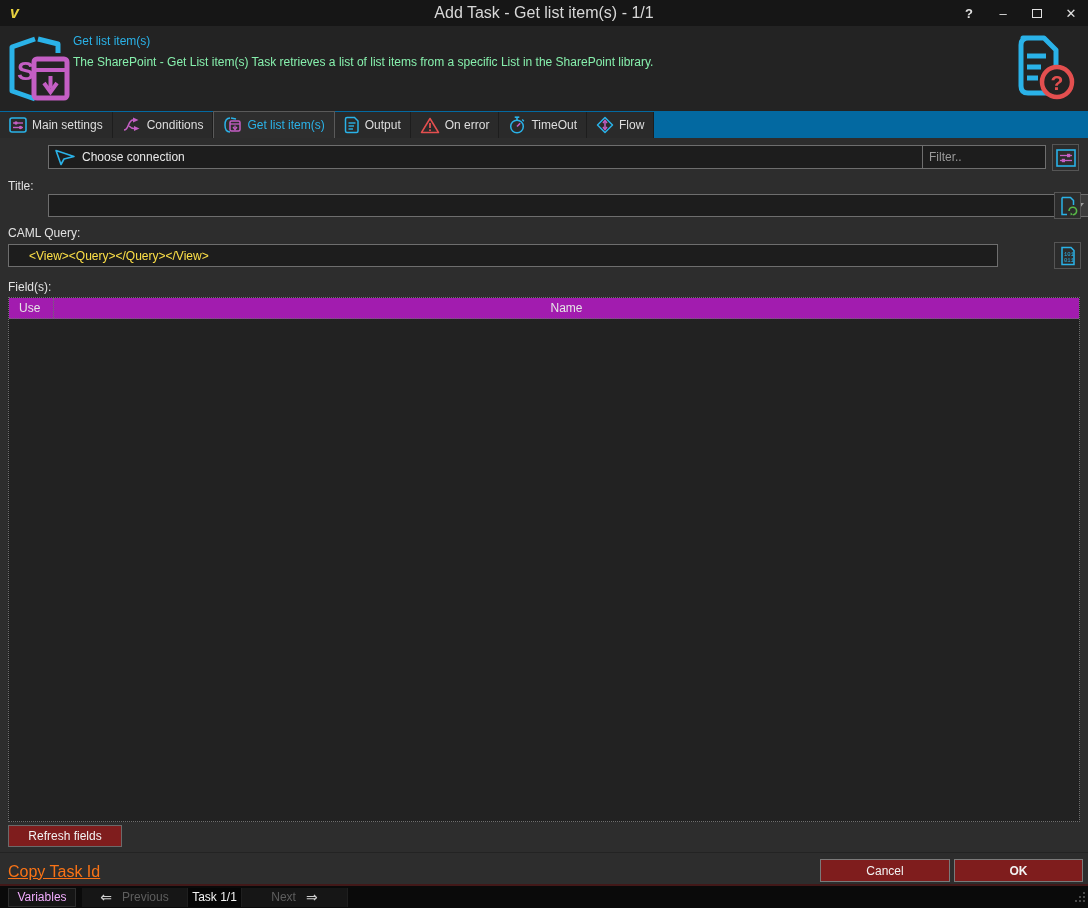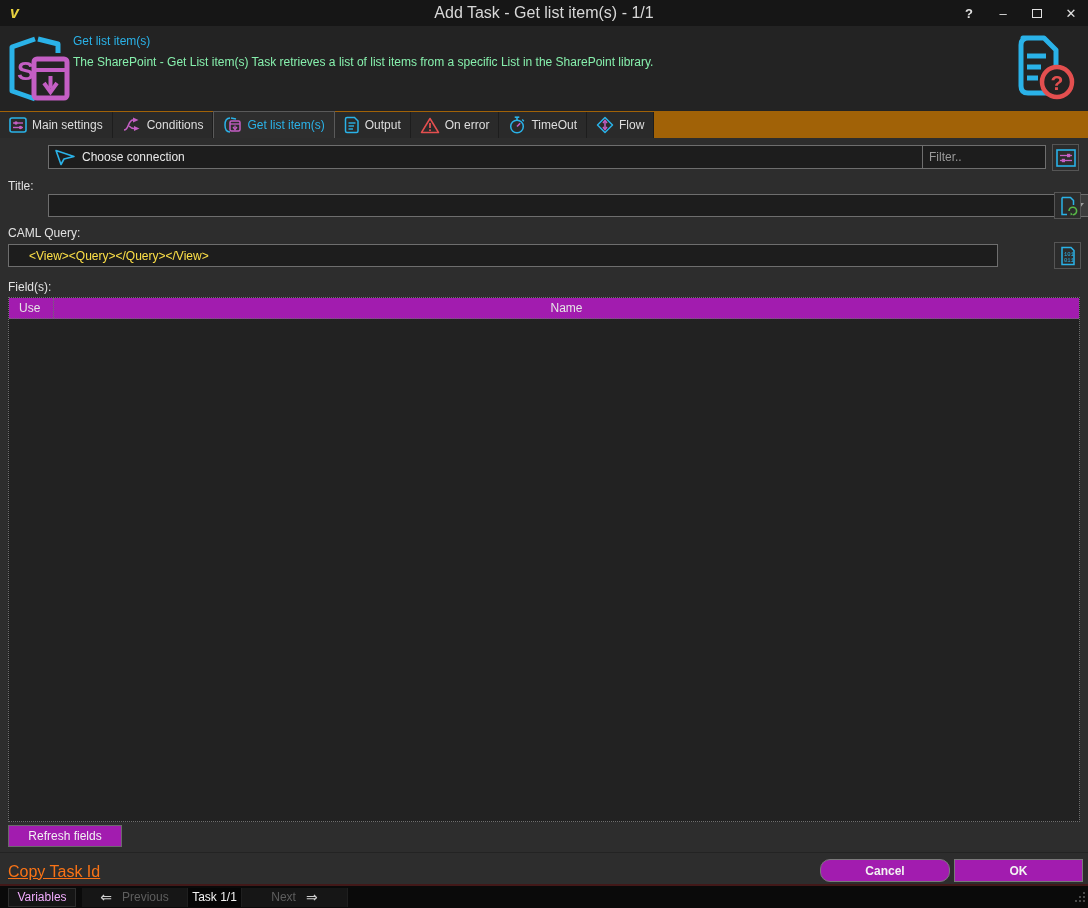--- a/index.html
+++ b/index.html
@@ -19,21 +19,21 @@
     color:#e0e0e0;font-size:13px;cursor:default;}
   .win-btn.help{font-weight:bold;}
   .max-box{width:10px;height:9px;border:1.5px solid #e0e0e0;display:inline-block;}
   
   .header{position:absolute;left:0;top:26px;width:1088px;height:85px;background:#232323;}
   .hdr-icon{position:absolute;left:8px;top:9px;}
   .hdr-title{position:absolute;left:73px;top:8px;font-size:12px;color:#2ab2e8;}
   .hdr-desc{position:absolute;left:73px;top:29px;font-size:12px;color:#86efac;}
   .hdr-help{position:absolute;right:12px;top:8px;}
   
-  .tabbar{position:absolute;left:0;top:111px;width:1088px;height:27px;background:#a16207;
+  .tabbar{position:absolute;left:0;top:111px;width:1088px;height:27px;background:#0369a1;
     display:flex;align-items:flex-end;}
   .tab{height:26px;display:flex;align-items:center;gap:5px;padding:0 9px;font-size:12px;
     color:#dedede;border-right:1px solid #1d1d1d;background:#2a2a2a;cursor:default;}
   .tab.active{background:#2e2e2e;border:1px solid #5a5a5a;border-bottom:none;height:27px;color:#2ab2e8;}
   .tab .tab-icon{display:flex;align-items:center;}
   
   .main{position:absolute;left:0;top:138px;width:1088px;height:714px;background:#2d2d2d;}
   .field-label{position:absolute;font-size:12px;color:#e2e2e2;}
   .inputbox{background:#1d1d1d;border:1px solid #6e6e6e;color:#e0e0e0;font-size:12px;
     font-family:"Liberation Sans",sans-serif;}
@@ -52,28 +52,28 @@
   .conn-icon{margin-left:5px;display:flex;align-items:center;}
   
   .fields-table{position:absolute;left:8px;top:159px;width:1072px;height:525px;
     border:1px dotted #6f6f6f;background:#222;}
   .ft-header{display:flex;height:21px;background:#a21caf;border-bottom:1px dotted #6f6f6f;
     font-size:12px;color:#e6e6e6;align-items:center;}
   .ft-col-use{width:45px;padding-left:10px;border-right:1px dotted #6f6f6f;height:100%;
     display:flex;align-items:center;}
   .ft-col-name{flex:1;text-align:center;}
   .ft-body{height:calc(100% - 21px);}
-  .btn{background:#a21caf;border:1px solid #7a7a7a;color:#f2f2f2;font-size:12px;
+  .btn{background:#7f1d1d;border:1px solid #7a7a7a;color:#f2f2f2;font-size:12px;
     font-family:"Liberation Sans",sans-serif;display:flex;align-items:center;justify-content:center;cursor:default;}
   .refresh-btn{position:absolute;left:8px;top:687px;width:114px;height:22px;border-color:#6a6a6a;}
   
   .footer{position:absolute;left:0;top:852px;width:1088px;height:32px;background:#2d2d2d;
     border-top:1px solid #232323;}
   .copy-link{position:absolute;left:8px;top:10px;font-size:16px;color:#f97316;text-decoration:underline;cursor:pointer;}
-  .cancel-btn{position:absolute;left:820px;top:6px;width:130px;height:23px;font-weight:bold;border-radius:10px;}
+  .cancel-btn{position:absolute;left:820px;top:6px;width:130px;height:23px;font-weight:normal;}
   .ok-btn{position:absolute;left:954px;top:6px;width:129px;height:23px;font-weight:bold;}
   
   .statusbar{position:absolute;left:0;top:884px;width:1088px;height:24px;background:#0a0a0a;
     border-top:2px solid #421818;display:flex;align-items:center;font-size:12px;}
   .sb-variables{width:68px;height:19px;margin-left:8px;background:#151515;border:1px solid #2e2e2e;
     color:#f0abfc;display:flex;align-items:center;justify-content:center;cursor:default;}
   .sb-seg{height:19px;display:flex;align-items:center;justify-content:center;gap:10px;
     border-right:1px solid #1f1f1f;cursor:default;}
   .sb-prev{width:106px;margin-left:6px;background:#161616;}
   .sb-task{width:54px;background:#060606;color:#f2f2f2;}

